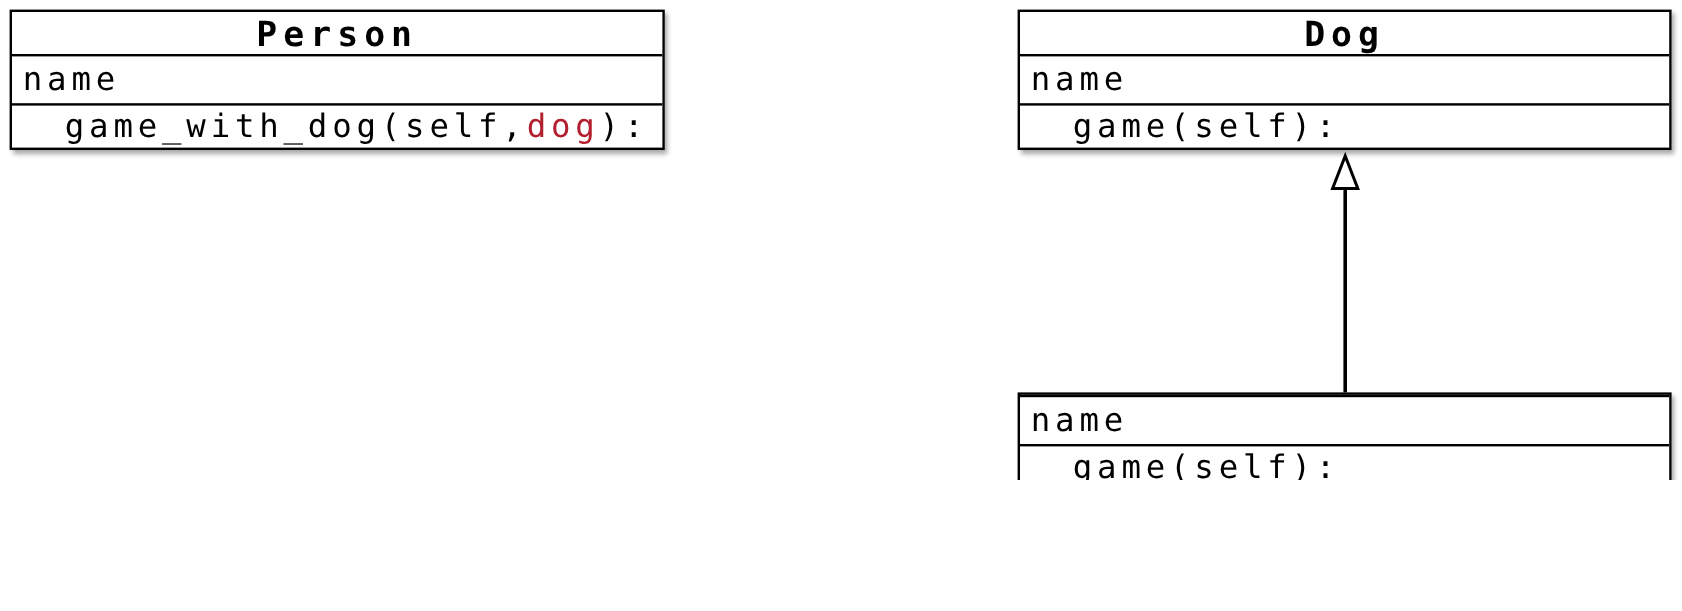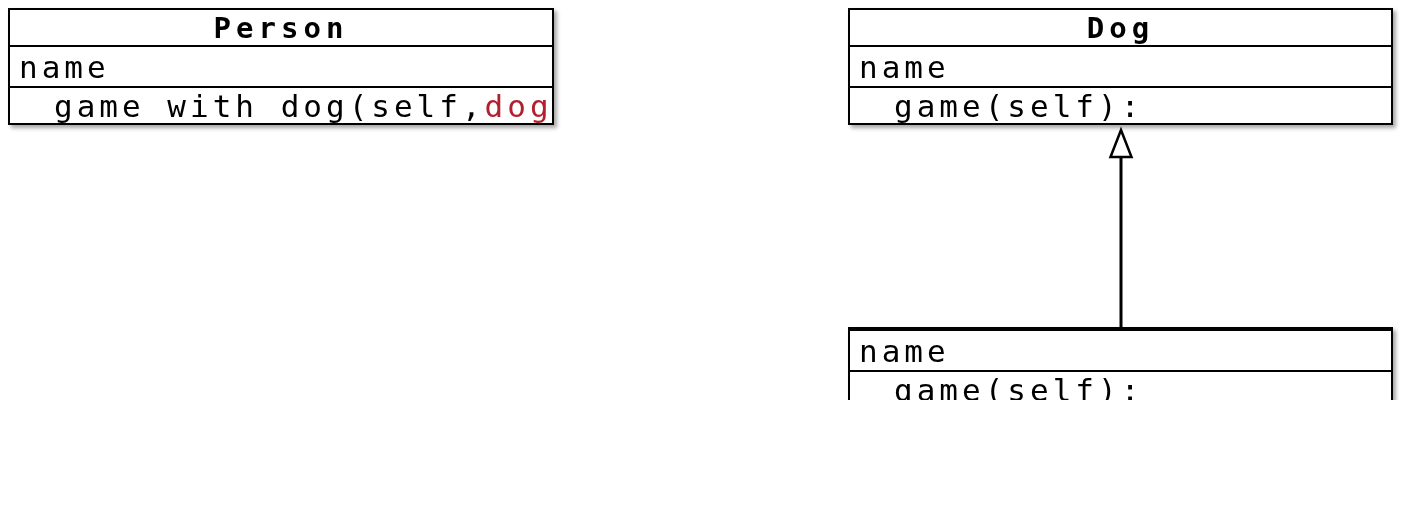--- a/index.html
+++ b/index.html
@@ -24,21 +24,21 @@
     border: 2.5px solid var(--line-color, #000);
     box-shadow: 2.5px 3px 4px rgba(0,0,0,0.35);
     box-sizing: border-box;
   }
   .row {
     display: flex;
     align-items: center;
     box-sizing: border-box;
     border-top: 2.5px solid var(--line-color, #000);
     padding: 0 9px;
-    font-size: 31px;
+    font-size: 27px;
     letter-spacing: 4px;
     color: var(--text-color, #000);
     white-space: nowrap;
     overflow: hidden;
   }
   .row.title {
     border-top: none;
     justify-content: center;
     font-weight: bold;
     font-size: 29px;

